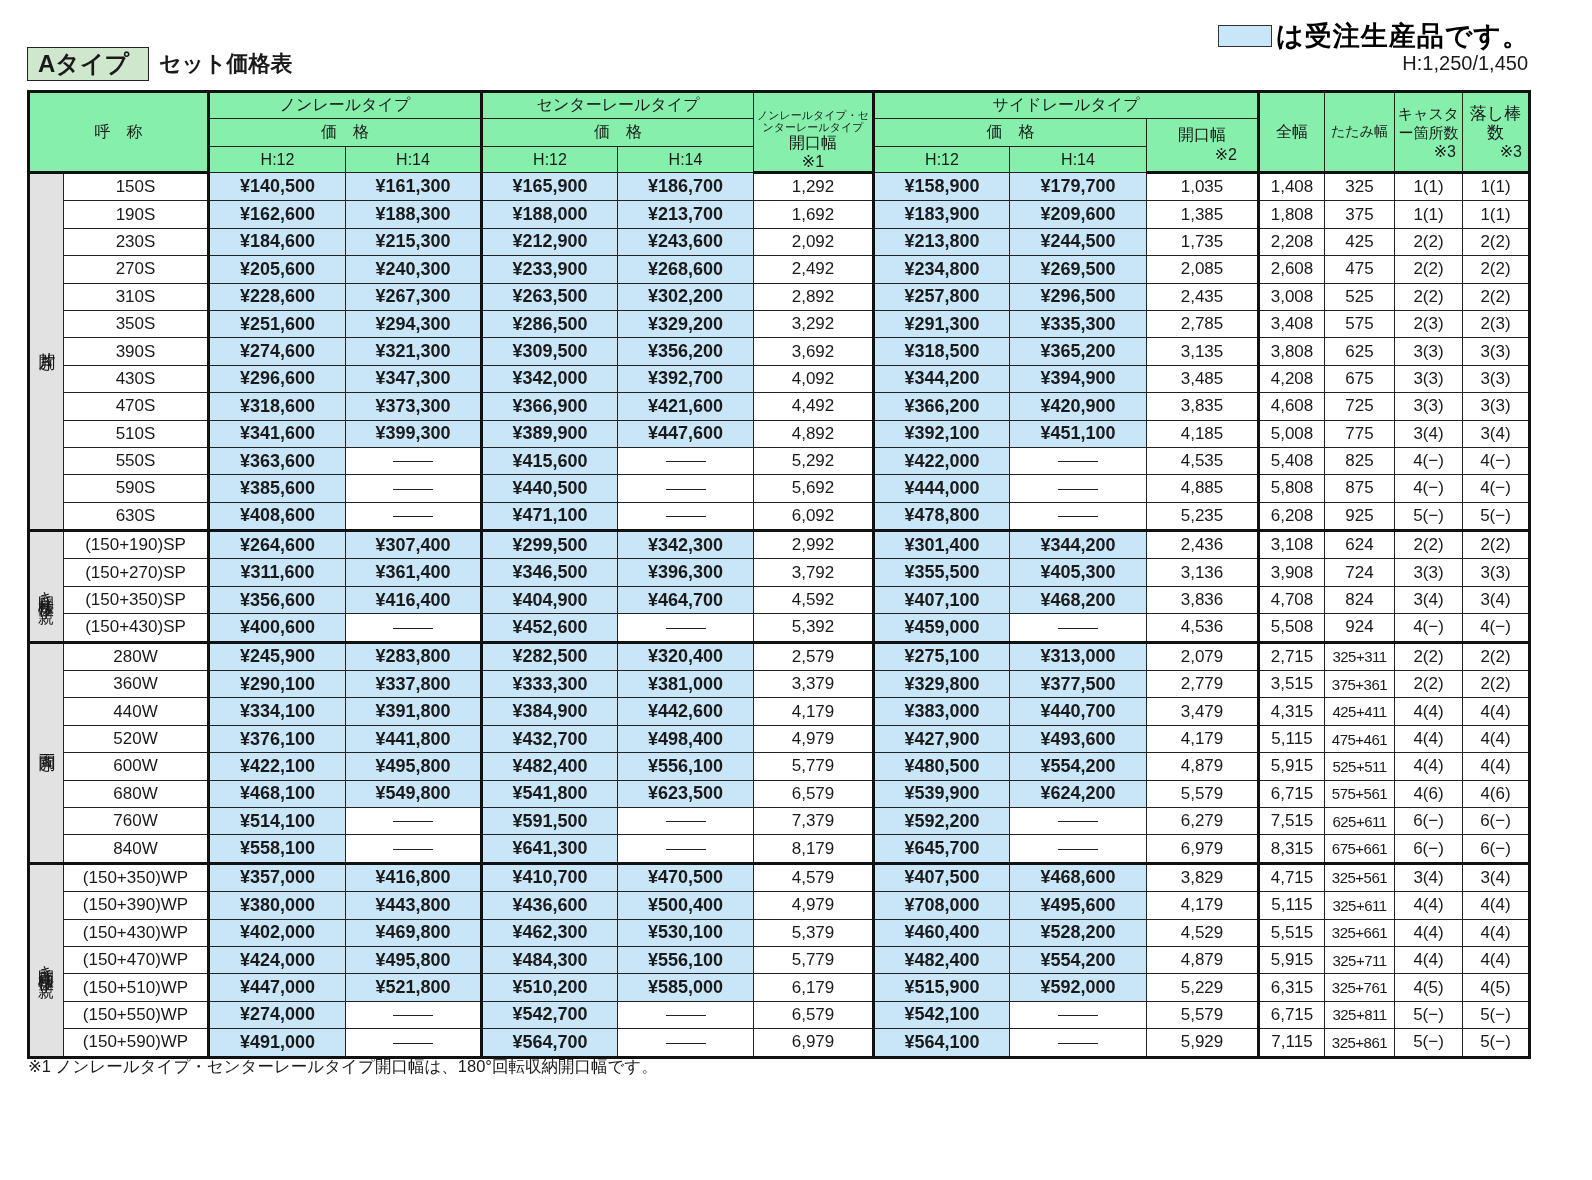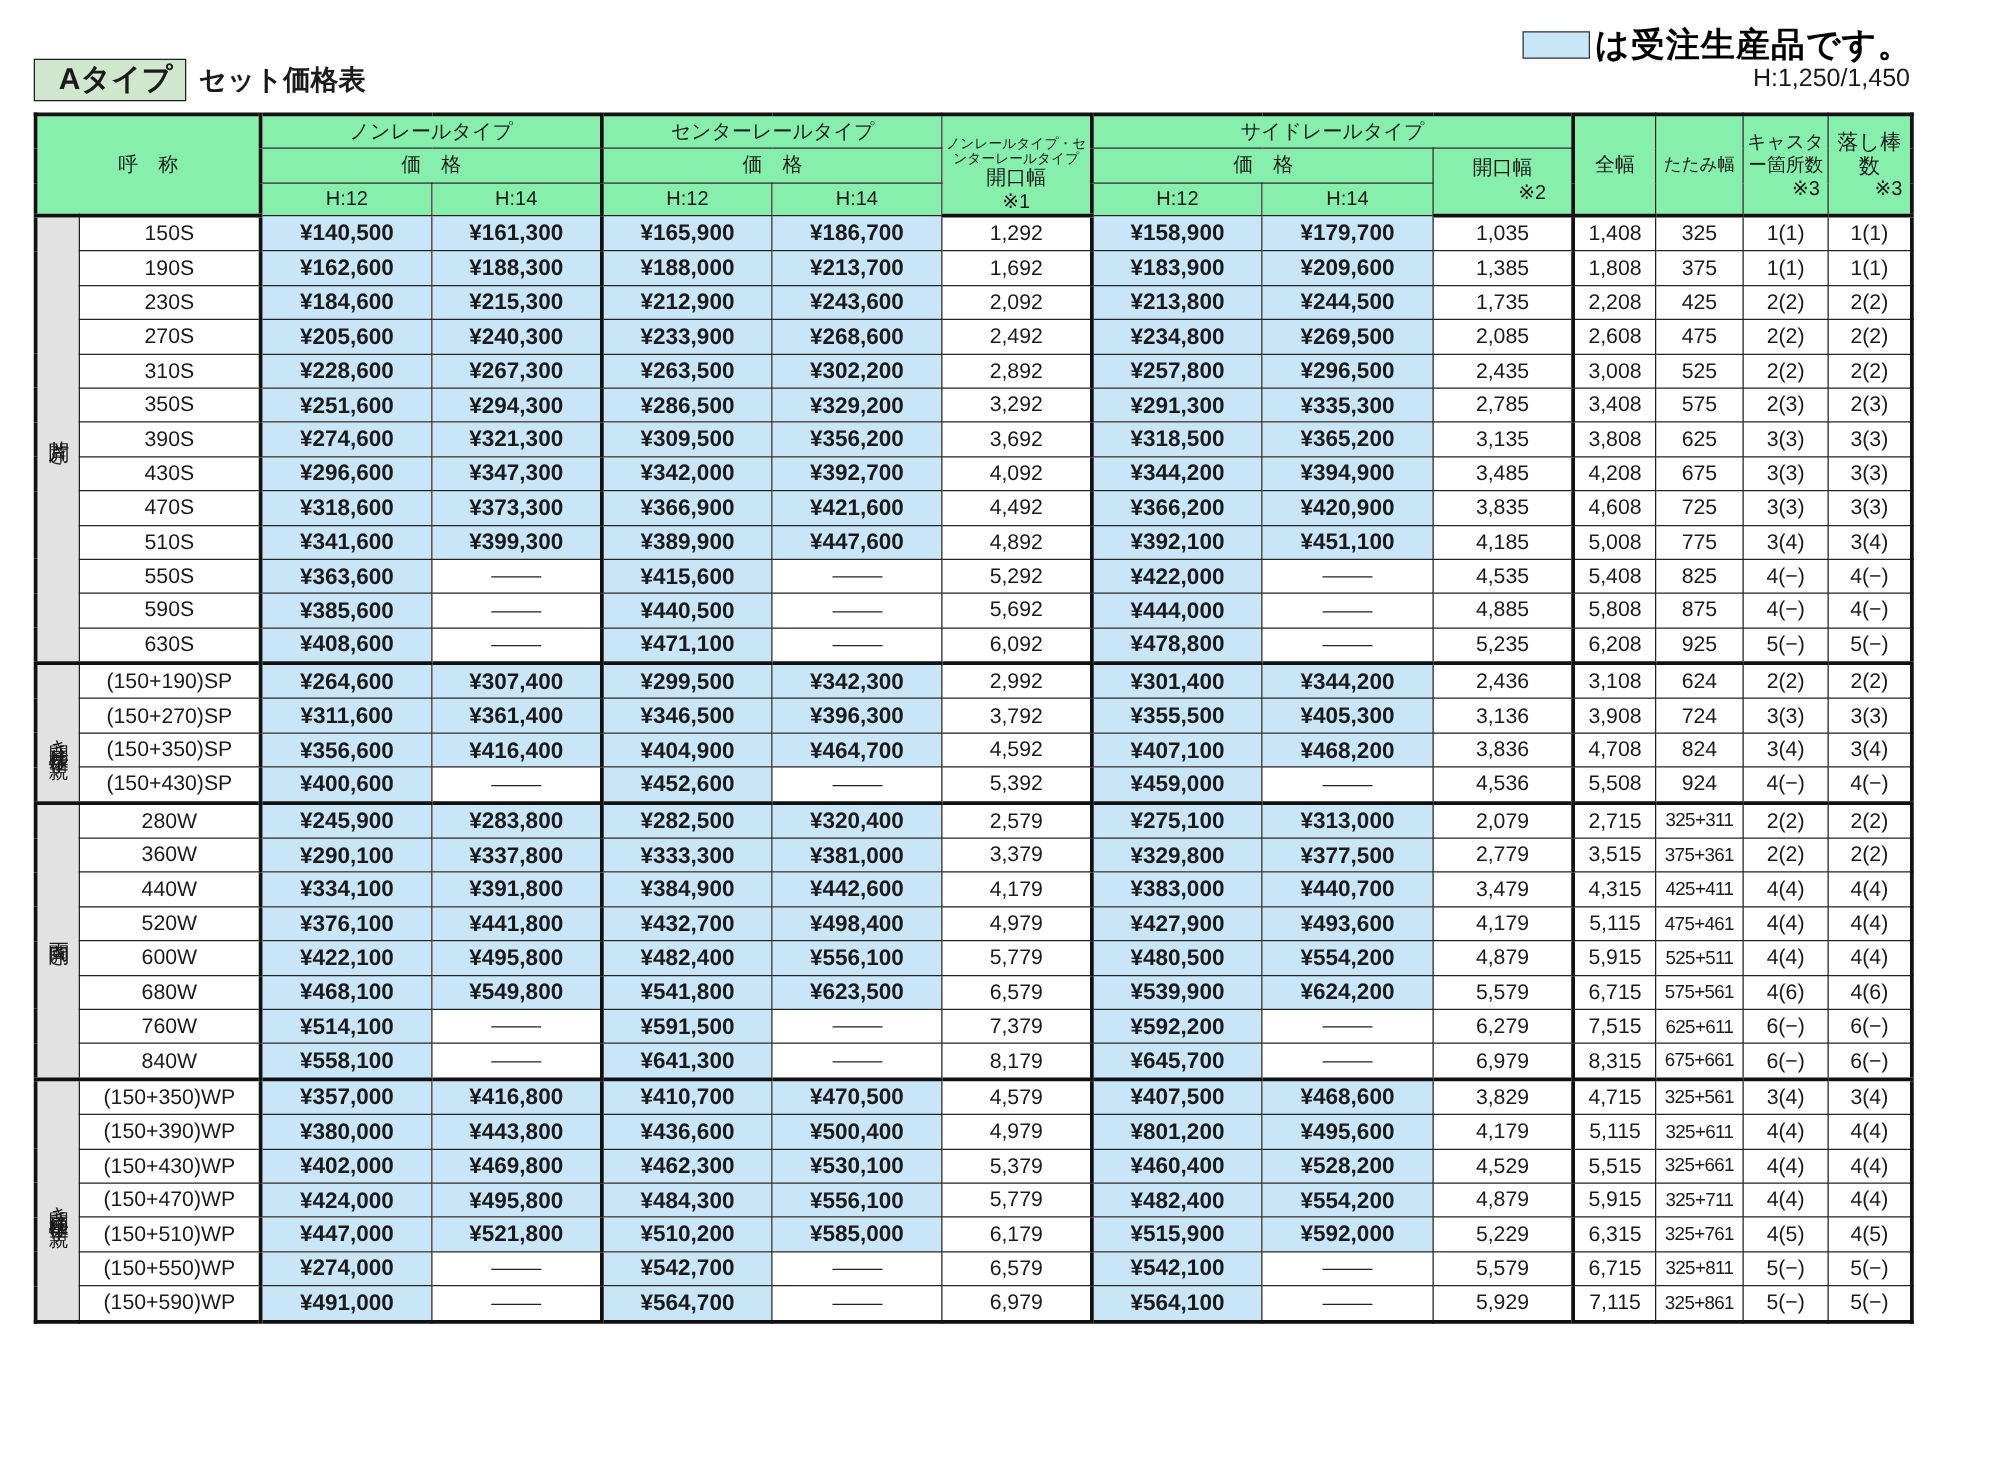--- a/index.html
+++ b/index.html
@@ -1,18 +1,18 @@
 <!DOCTYPE html>
 <html><head>
 <meta charset="utf-8">
 <style>
   html, body { margin:0; padding:0; background:#ffffff; }
   body { width:1592px; height:1180px; position:relative; font-family:"Liberation Sans", "DejaVu Sans", sans-serif; color:#1a1a1a; overflow:hidden; }
   .title-wrap { position:absolute; left:27px; top:47px; display:flex; align-items:center; }
-  .type-badge { background:#cfe8cd; border:1.5px solid #222; font-size:24px; font-weight:bold; padding:0 10px; height:32px; line-height:32px; width:100px; text-align:right; }
+  .type-badge { background:#cfe8cd; border:1.5px solid #222; font-size:24px; font-weight:bold; padding:0 10px; height:32px; line-height:32px; width:100px; text-align:left; }
   .title-text { font-size:22px; font-weight:bold; margin-left:10px; }
   .legend { position:absolute; right:62px; top:18px; display:flex; align-items:center; }
   .legend-swatch { width:52px; height:20px; background:#c9e6f8; border:1px solid #333; margin-right:4px; }
   .legend-text { color:#000000; font-size:27px; font-weight:bold; letter-spacing:1px; }
   .height-note { position:absolute; right:64px; top:52px; font-size:20px; }
   table.price { position:absolute; left:27px; top:90px; border-collapse:collapse; border:3px solid #111; table-layout:fixed; }
   table.price td, table.price th { border:1px solid #222; padding:0; text-align:center; white-space:nowrap; overflow:hidden; }
   table.price th { background:#86efac; font-weight:normal; font-size:16px; }
   .hdr-row1 th { height:25px; }
   .hdr-row2 th { height:26px; }
@@ -498,21 +498,21 @@
         <td class="">3(4)</td>
         <td class="">3(4)</td>
       </tr>
       <tr>
         <td class="name">(150+390)WP</td>
         <td class="thick-left price-cell made">¥380,000</td>
         <td class="price-cell made">¥443,800</td>
         <td class="thick-left price-cell made">¥436,600</td>
         <td class="price-cell made">¥500,400</td>
         <td class="">4,979</td>
-        <td class="thick-left price-cell made">¥801,200</td>
+        <td class="thick-left price-cell made">¥708,000</td>
         <td class="price-cell made">¥495,600</td>
         <td class="">4,179</td>
         <td class="thick-left">5,115</td>
         <td class="small-txt">325+611</td>
         <td class="">4(4)</td>
         <td class="">4(4)</td>
       </tr>
       <tr>
         <td class="name">(150+430)WP</td>
         <td class="thick-left price-cell made">¥402,000</td>
@@ -585,13 +585,14 @@
         <td class="">5,929</td>
         <td class="thick-left">7,115</td>
         <td class="small-txt">325+861</td>
         <td class="">5(−)</td>
         <td class="">5(−)</td>
       </tr>
     </tbody>
 </table>
 
 <div class="notes">
+  <div>※1 ノンレールタイプ・センターレールタイプ開口幅は、180°回転収納開口幅です。</div>
 </div>
 
 </body></html>

